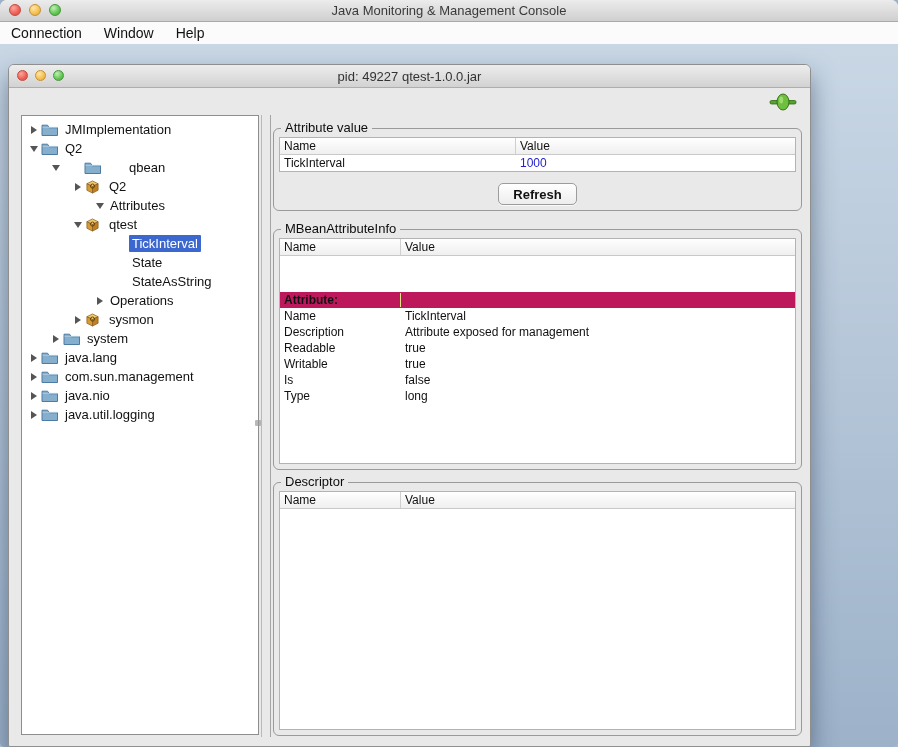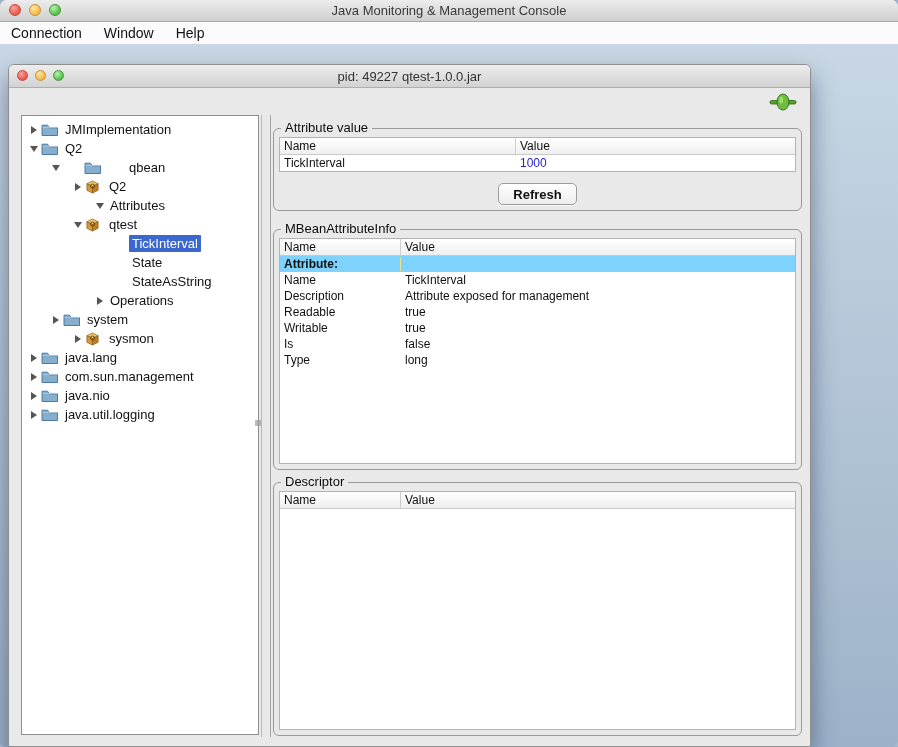--- a/index.html
+++ b/index.html
@@ -67,21 +67,21 @@
   .thead{display:flex;height:16px;background:linear-gradient(#ffffff,#efefef);border-bottom:1px solid #c9c9c9;}
   .hcell{font-size:12px;color:#111;padding:1px 4px 0 4px;box-sizing:border-box;overflow:hidden;}
   .trow{display:flex;height:16px;align-items:center;background:#fff;}
   .tcell{font-size:12px;color:#111;padding:0 4px;box-sizing:border-box;overflow:hidden;white-space:nowrap;}
   .w-attr .c1{width:236px;flex:none;}
   .w-attr .hc1{border-right:1px solid #cfcfcf;}
   .w-info .c1{width:121px;flex:none;}
   .w-info .hc1{border-right:1px solid #cfcfcf;}
   .c2{flex:1;}
   .val-blue{color:#2222cc;}
-  .hl-row{background:#7dd3fc;}
+  .hl-row{background:#be185d;margin-top:36px;}
   .hl-row .tcell{font-weight:bold;}
   .hl-row .c1{border-right:1px solid #e3e387;}
 
   .btnwrap{text-align:center;margin-top:11px;}
   .refresh-btn{font:bold 13px "Liberation Sans","DejaVu Sans",sans-serif;color:#111;
     background:linear-gradient(#ffffff,#ededed);border:1px solid #9c9c9c;border-radius:5px;
     padding:2px 14px;height:22px;min-width:76px;box-shadow:0 1px 0 rgba(255,255,255,.7);}
 </style>
 </head>
 <body>
@@ -207,45 +207,45 @@
           <div class="trow-item" style="padding-left: 92px;">
             <span class="tarrow"></span>
             <span class="tlabel">StateAsString</span>
           </div>
           <div class="trow-item" style="padding-left: 70px;">
             <span class="tarrow">
               <span class="tri-r"></span>
             </span>
             <span class="tlabel">Operations</span>
           </div>
-          <div class="trow-item" style="padding-left: 26px;">
-            <span class="tarrow">
-              <span class="tri-r"></span>
-            </span>
-            <span class="ticon">
-              <svg width="18" height="14" viewBox="0 0 18 14">
-                <path d="M1 3.5 L1 12.5 L16.5 12.5 L16.5 4.8 L8.2 4.8 L6.6 2.2 L1 2.2 Z" fill="#86aecd" stroke="#4c7ba3" stroke-width="1"></path>
-                <path d="M1.6 4.4 L16 4.4" stroke="#a9c6dd" stroke-width="1"></path>
-              </svg>
-            </span>
-            <span class="tlabel">system</span>
-          </div>
           <div class="trow-item" style="padding-left: 48px;">
             <span class="tarrow">
               <span class="tri-r"></span>
             </span>
             <span class="ticon">
               <svg width="15" height="14" viewBox="0 0 16 15">
                 <polygon points="8,1 14,4 8,7 2,4" fill="#f2c96d" stroke="#8a5f1d" stroke-width="0.8"></polygon>
                 <polygon points="2,4 8,7 8,14 2,11" fill="#d89a33" stroke="#8a5f1d" stroke-width="0.8"></polygon>
                 <polygon points="14,4 8,7 8,14 14,11" fill="#c07f22" stroke="#8a5f1d" stroke-width="0.8"></polygon>
                 <circle cx="8" cy="6.5" r="2.2" fill="none" stroke="#5d3e10" stroke-width="1"></circle>
               </svg>
             </span>
             <span class="tlabel">sysmon</span>
+          </div>
+          <div class="trow-item" style="padding-left: 26px;">
+            <span class="tarrow">
+              <span class="tri-r"></span>
+            </span>
+            <span class="ticon">
+              <svg width="18" height="14" viewBox="0 0 18 14">
+                <path d="M1 3.5 L1 12.5 L16.5 12.5 L16.5 4.8 L8.2 4.8 L6.6 2.2 L1 2.2 Z" fill="#86aecd" stroke="#4c7ba3" stroke-width="1"></path>
+                <path d="M1.6 4.4 L16 4.4" stroke="#a9c6dd" stroke-width="1"></path>
+              </svg>
+            </span>
+            <span class="tlabel">system</span>
           </div>
           <div class="trow-item" style="padding-left: 4px;">
             <span class="tarrow">
               <span class="tri-r"></span>
             </span>
             <span class="ticon">
               <svg width="18" height="14" viewBox="0 0 18 14">
                 <path d="M1 3.5 L1 12.5 L16.5 12.5 L16.5 4.8 L8.2 4.8 L6.6 2.2 L1 2.2 Z" fill="#86aecd" stroke="#4c7ba3" stroke-width="1"></path>
                 <path d="M1.6 4.4 L16 4.4" stroke="#a9c6dd" stroke-width="1"></path>
               </svg>

